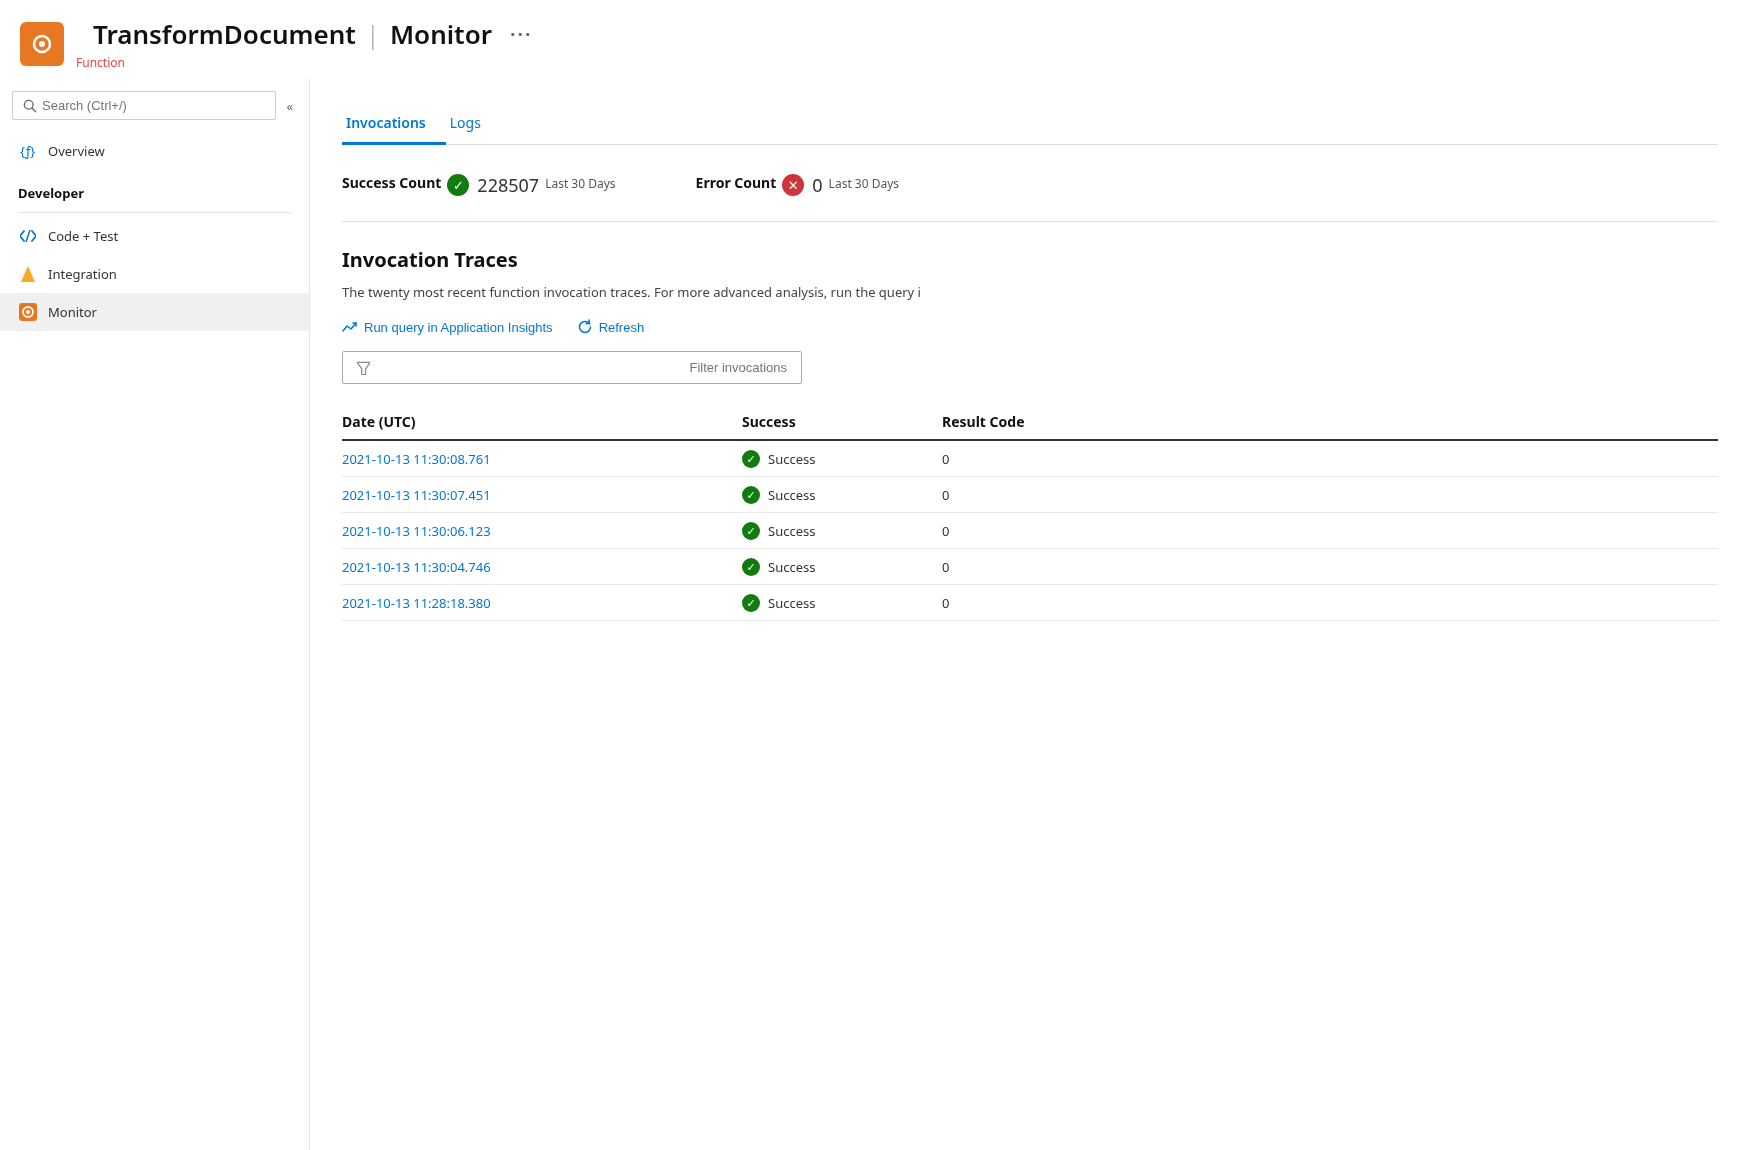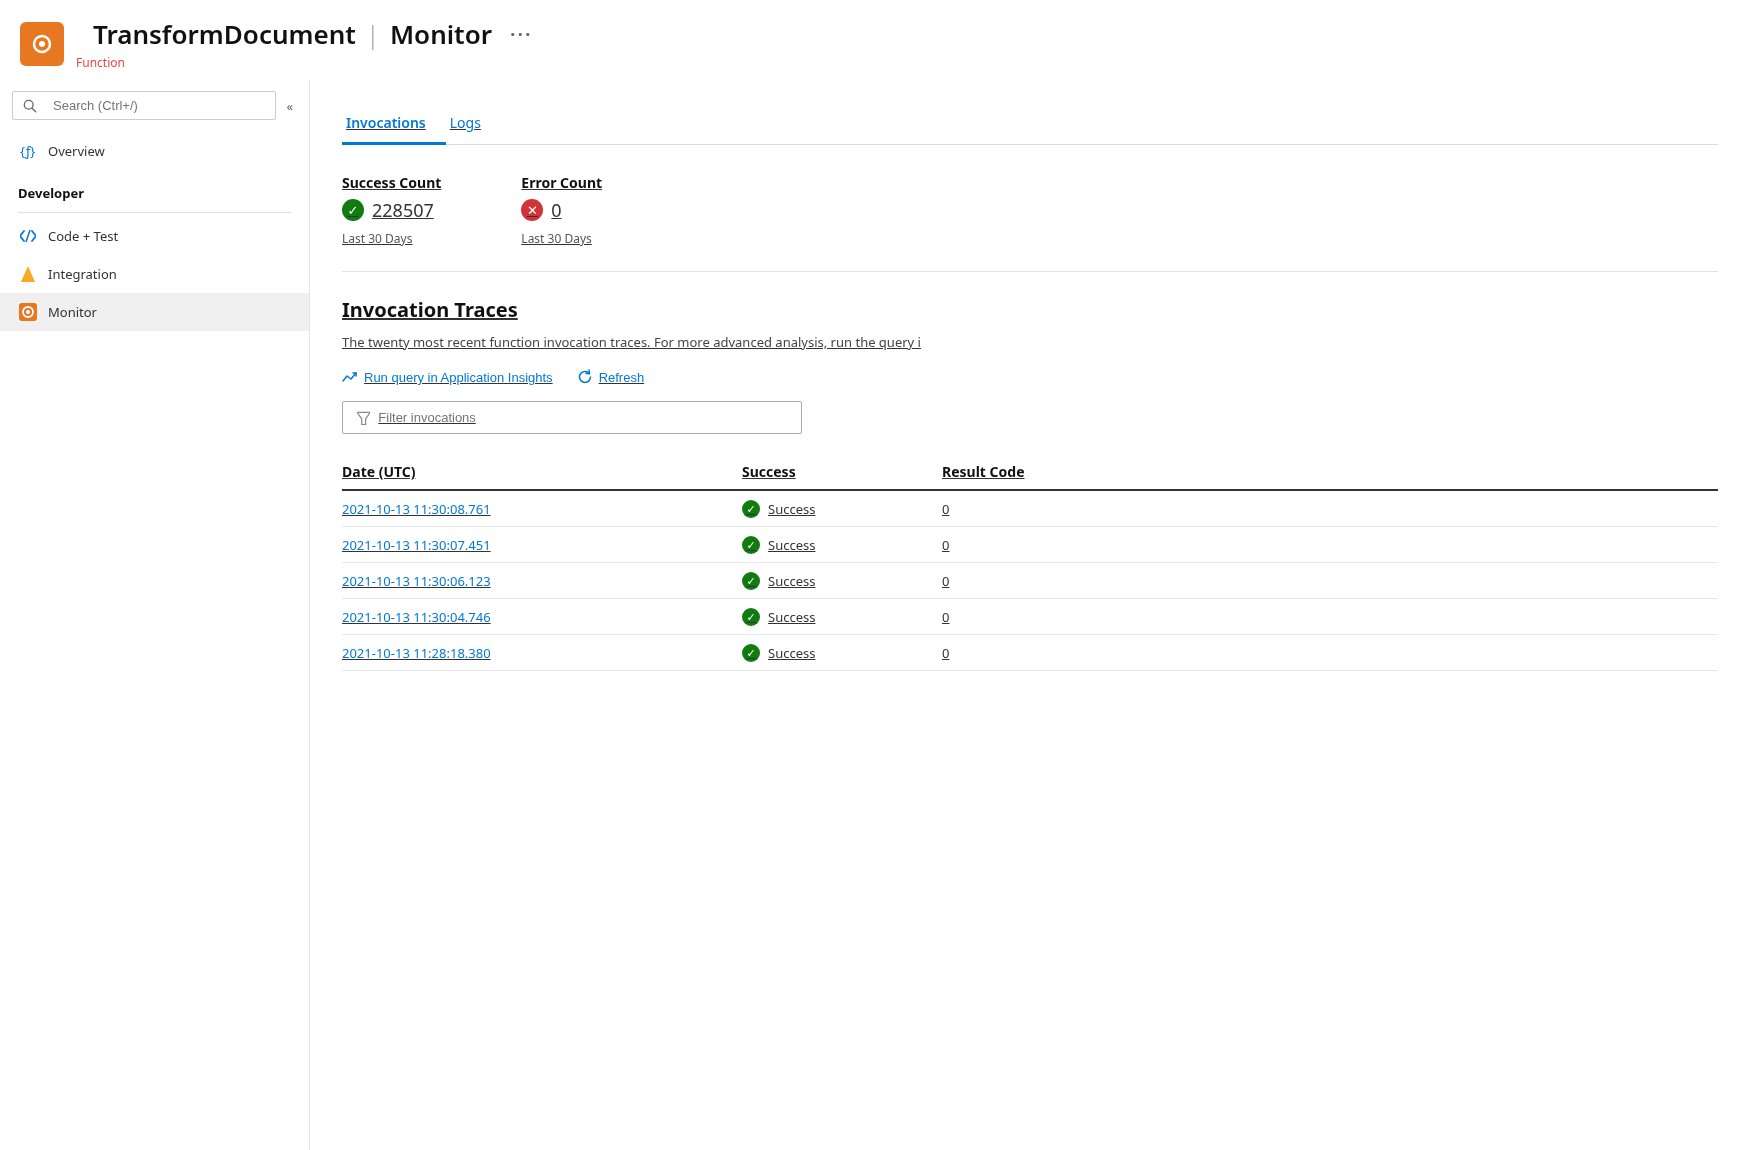--- a/index.html
+++ b/index.html
@@ -14,61 +14,61 @@
     .header-title .separator { color: #aaa; font-weight: 300; }
     .header-subtitle { font-size: 12px; color: #ef4444; margin-top: 2px; }
     .header-more { font-size: 20px; color: #666; cursor: pointer; margin-left: 8px; letter-spacing: 2px; }
 
     
     .layout { display: flex; flex: 1; overflow: hidden; }
 
     
     .sidebar { width: 310px; min-width: 310px; border-right: 1px solid #e5e5e5; padding: 12px 0; display: flex; flex-direction: column; gap: 0; }
     .search-container { padding: 0 12px 12px 12px; display: flex; align-items: center; gap: 6px; }
-    .search-box { flex: 1; display: flex; align-items: center; gap: 16px; border: 1px solid #ccc; border-radius: 2px; padding: 6px 10px; cursor: text; background: #fff; }
+    .search-box { flex: 1; display: flex; align-items: center; gap: 5px; border: 1px solid #ccc; border-radius: 2px; padding: 6px 10px; cursor: text; background: #fff; }
     .search-box input { border: none; outline: none; font-size: 13px; color: #555; width: 100%; background: transparent; }
     .search-icon-wrap { color: #666; display: flex; align-items: center; }
     .collapse-btn { color: #666; cursor: pointer; font-size: 13px; padding: 4px; }
 
     .nav-item { display: flex; align-items: center; gap: 10px; padding: 10px 18px; cursor: pointer; font-size: 13px; color: #333; }
     .nav-item.active { background: #f0f0f0; }
     .nav-item .nav-icon { width: 20px; display: flex; align-items: center; justify-content: center; flex-shrink: 0; }
 
     .section-label { padding: 14px 18px 6px 18px; font-weight: 700; font-size: 13px; color: #111; }
     .divider-line { border: none; border-top: 1px solid #e0e0e0; margin: 4px 18px; }
 
     
-    .content { flex: 1; padding: 24px 32px; overflow-y: auto; text-decoration: underline; }
+    .content { flex: 1; padding: 24px 32px; overflow-y: auto; }
 
     
     .tabs { display: flex; gap: 0; border-bottom: 1px solid #ddd; margin-bottom: 28px; }
     .tab { padding: 10px 20px 10px 4px; font-size: 14px; cursor: pointer; color: #0078d4; border-bottom: 3px solid transparent; margin-bottom: -1px; }
     .tab.active { border-bottom: 3px solid #0078d4; font-weight: 600; }
 
     
     .stats-row { display: flex; gap: 80px; margin-bottom: 24px; }
-    .stat-block { display: flex; flex-direction: column; gap: 6px; justify-content: flex-end; }
+    .stat-block { display: flex; flex-direction: row; gap: 6px; justify-content: flex-end; }
     .stat-label { font-weight: 700; font-size: 14px; color: #111; }
     .stat-value-row { display: flex; align-items: center; gap: 8px; font-size: 18px; font-weight: 400; }
     .stat-period { font-size: 12px; color: #555; margin-top: 2px; }
 
     .success-icon { width: 22px; height: 22px; background: #107c10; border-radius: 50%; display: flex; align-items: center; justify-content: center; color: white; font-size: 13px; }
     .error-icon { width: 22px; height: 22px; background: #d13438; border-radius: 50%; display: flex; align-items: center; justify-content: center; color: white; font-size: 13px; }
 
     hr.section-divider { border: none; border-top: 1px solid #e0e0e0; margin: 10px 0 24px 0; }
 
     
     .section-title { font-size: 20px; font-weight: 700; color: #111; margin-bottom: 10px; }
     .section-desc { font-size: 13px; color: #444; margin-bottom: 18px; }
 
     .action-row { display: flex; align-items: flex-end; gap: 24px; margin-bottom: 16px; }
     .action-btn { display: flex; align-items: center; gap: 6px; color: #0078d4; cursor: pointer; font-size: 13px; background: none; border: none; }
 
     .filter-box { display: flex; align-items: center; gap: 8px; border: 1px solid #aaa; border-radius: 2px; padding: 8px 14px; width: 460px; }
-    .filter-box input { border: none; outline: none; font-size: 13px; color: #a21caf; width: 100%; background: transparent; }
+    .filter-box input { border: none; outline: none; font-size: 13px; color: #a21caf; width: 100%; background: transparent; text-align: right; }
 
     
     .table-container { margin-top: 20px; }
     .table-header { display: grid; grid-template-columns: 400px 200px 180px 1fr; padding: 8px 0; border-bottom: 2px solid #333; }
     .table-header .col { font-weight: 700; font-size: 14px; color: #111; }
     .table-row { display: grid; grid-template-columns: 400px 200px 180px 1fr; padding: 8px 0; border-bottom: 1px solid #e8e8e8; align-items: center; }
     .date-link { color: #0078d4; cursor: pointer; font-size: 13px; }
     .success-cell { display: flex; align-items: center; gap: 8px; font-size: 13px; }
     .result-code { font-size: 13px; color: #333; }
 

